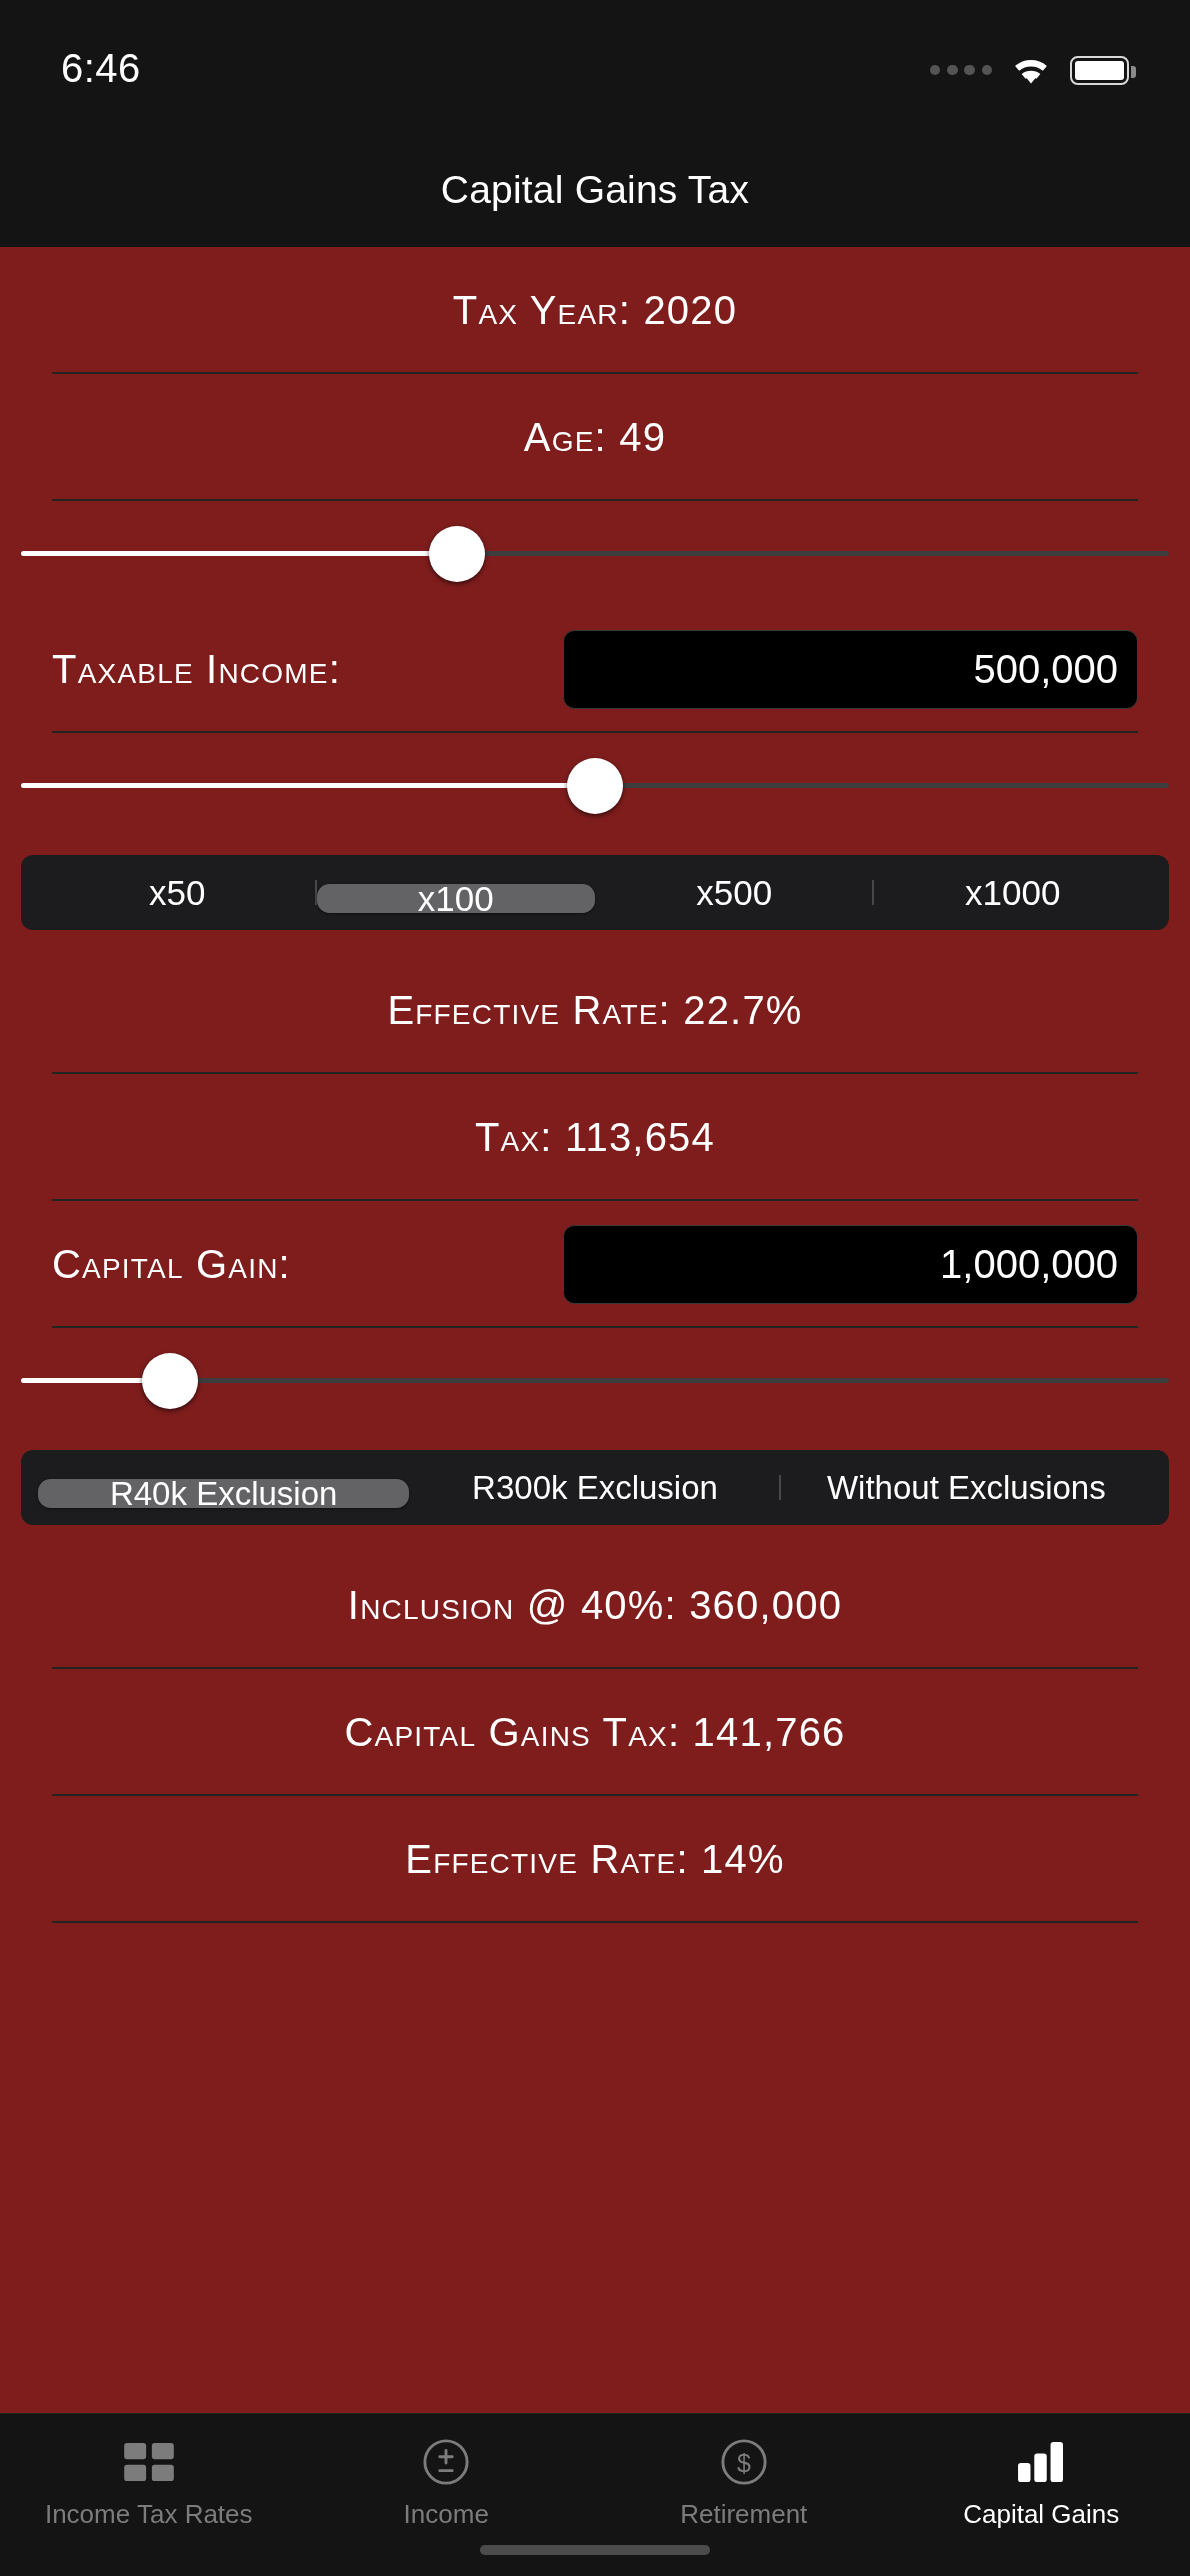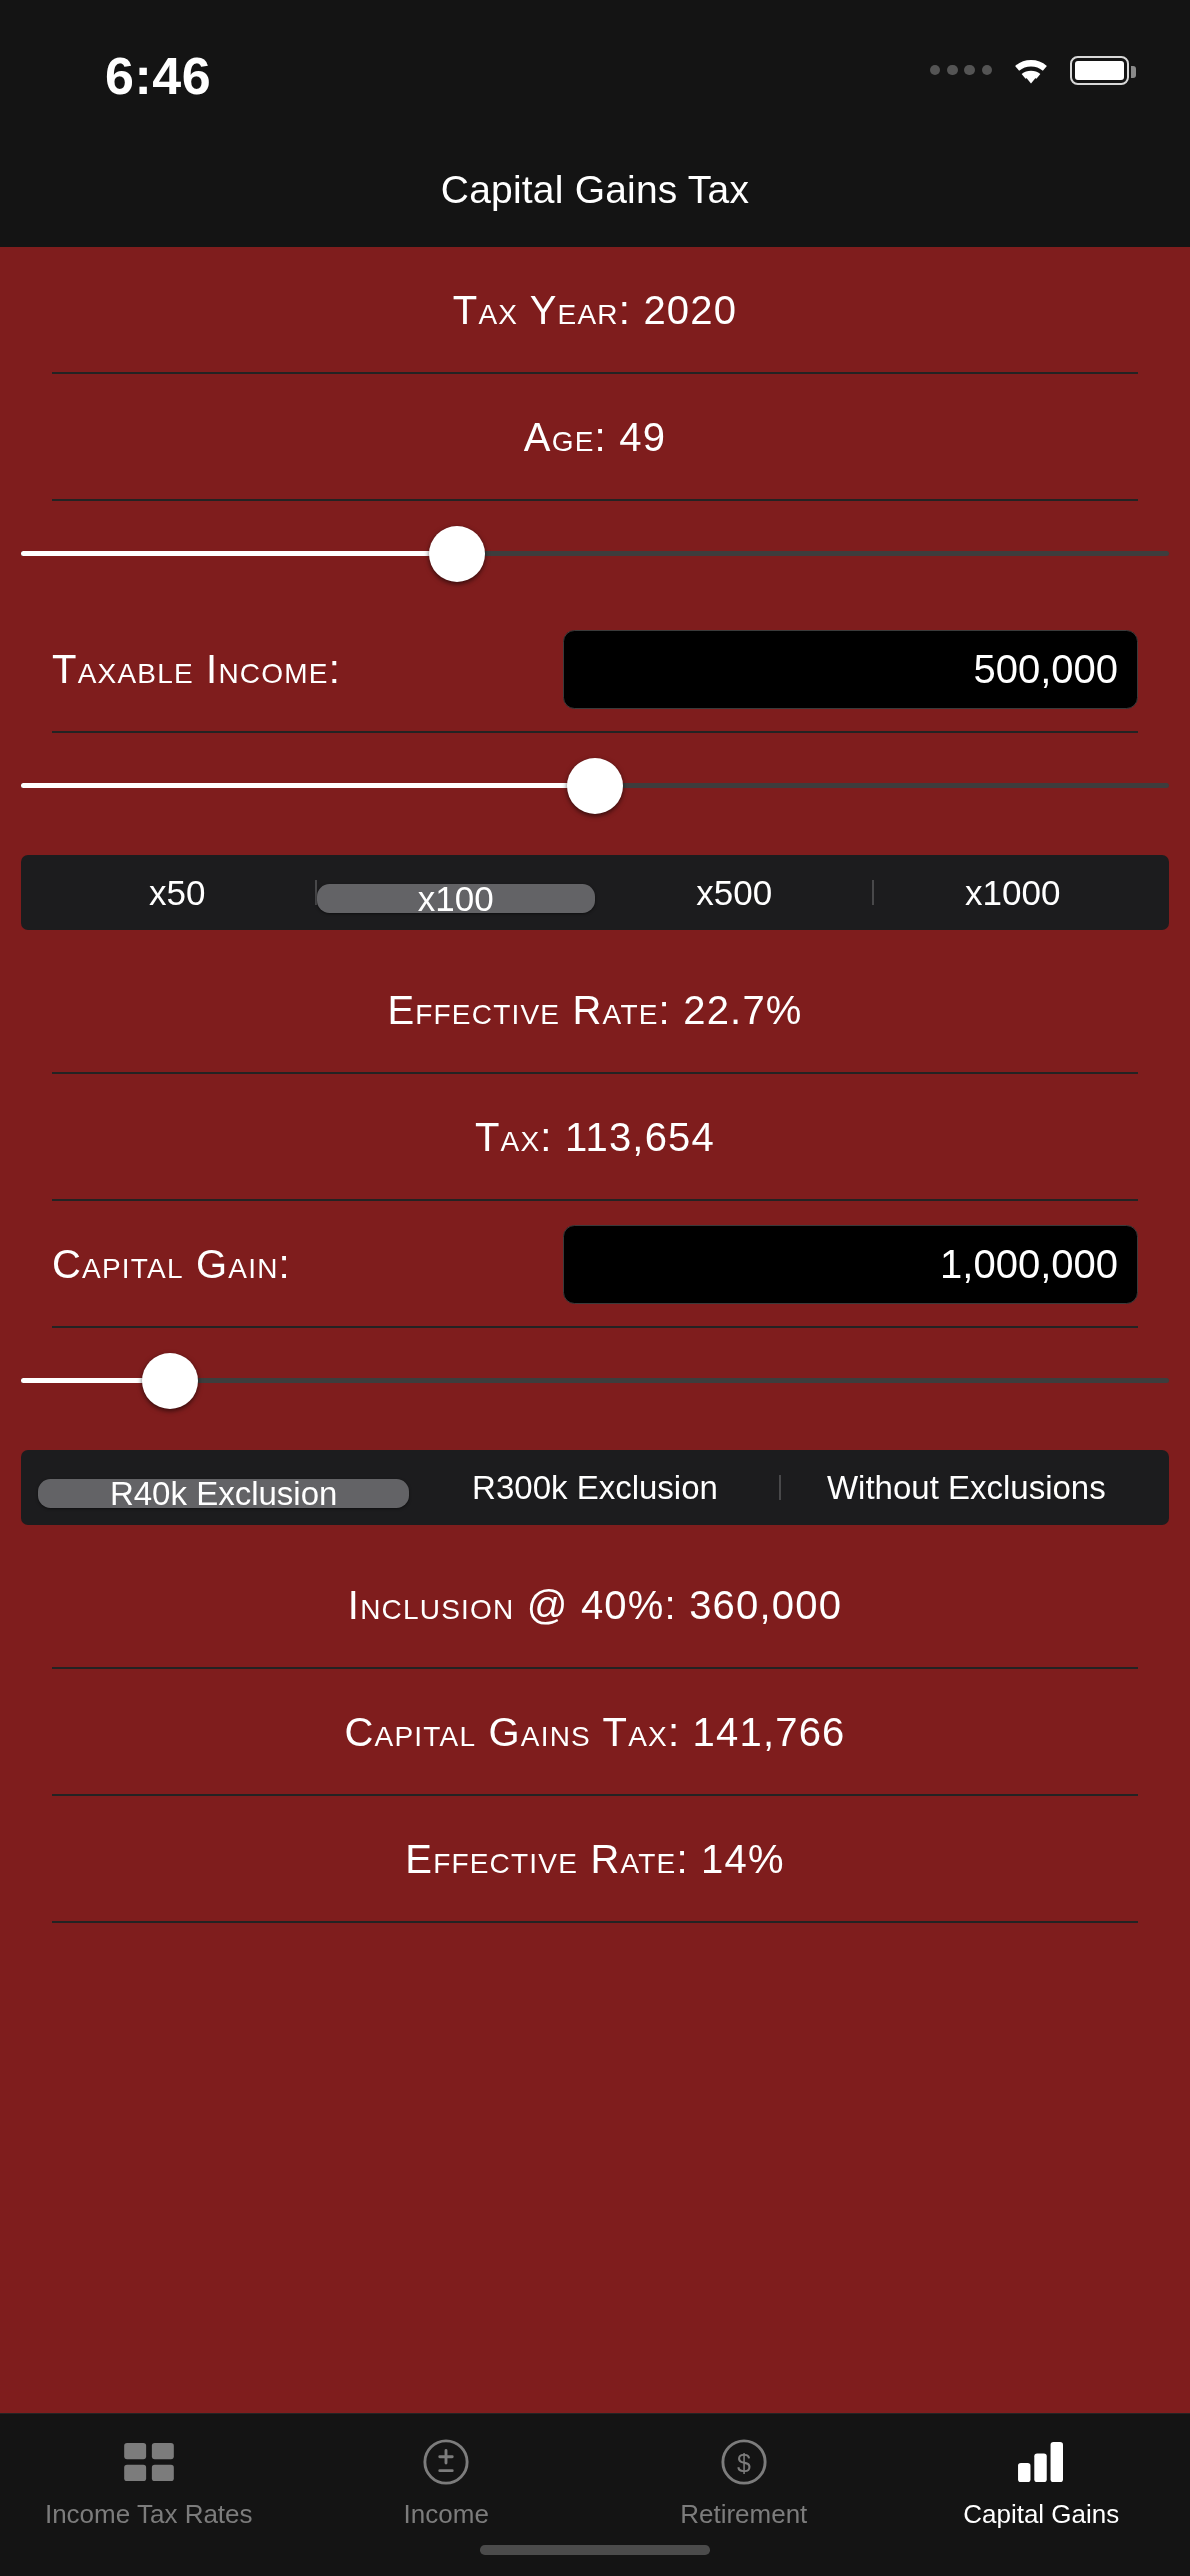--- a/index.html
+++ b/index.html
@@ -22,24 +22,23 @@
   .statusbar {
     height: 132px;
     background: #141414;
     display: flex;
     align-items: flex-start;
     justify-content: space-between;
     padding: 46px 61px 0 61px;
     color: #fff;
   }
   .status-time {
-    font-size: 52px;
-    font-weight: 700;
+    font-size: 40px;
+    font-weight: 400;
     letter-spacing: 0.5px;
-    margin-left: 44px;
   }
   .status-right {
     display: flex;
     align-items: center;
     gap: 17px;
     padding-top: 7.7px;
   }
   .sig-dots { display: flex; gap: 6.7px; align-items: center; }
   .sig-dots i {
     display: block; width: 10.5px; height: 10.5px; border-radius: 50%;
@@ -163,21 +162,21 @@
     height: 109px;
     display: flex; align-items: center;
     padding: 0 21px;
     position: relative;
   }
   .seg {
     display: flex;
     width: 100%;
     height: 75px;
     background: #1c1c1e;
-    border-radius: 7px;
+    border-radius: 12px;
     padding: 17px;
     position: relative;
   }
   .seg .opt {
     flex: 1;
     display: flex; align-items: center; justify-content: center;
     font-size: 33px;
     color: #fff;
     border-radius: 12.5px;
     position: relative;

